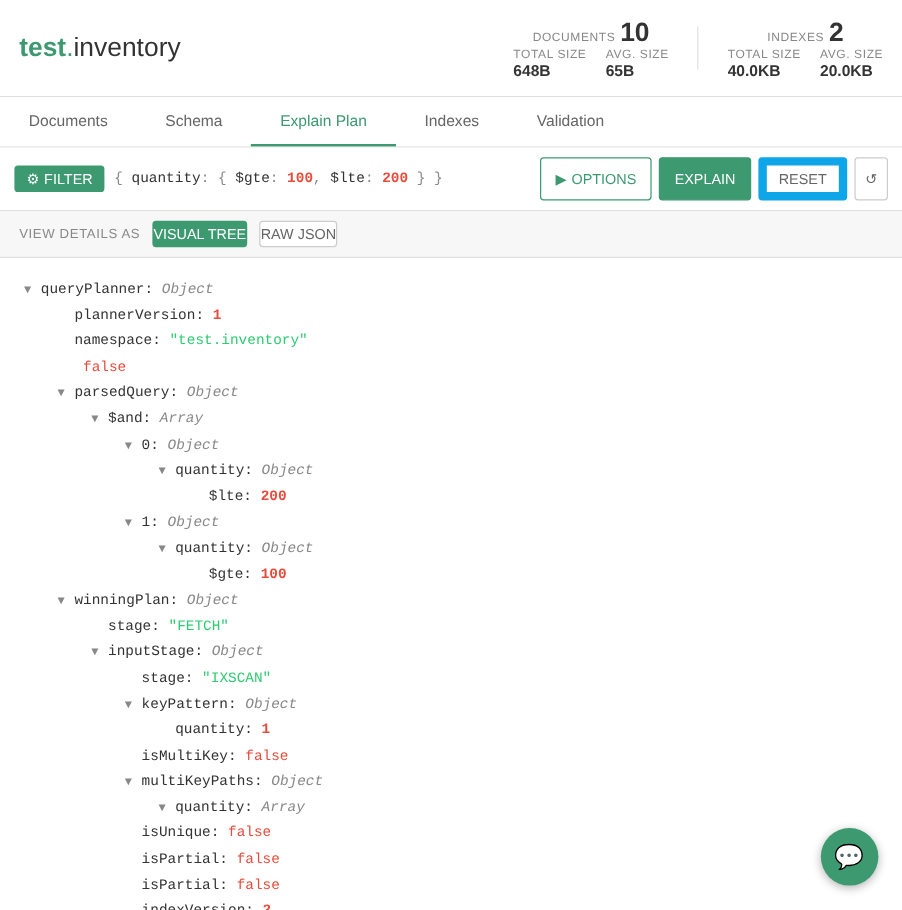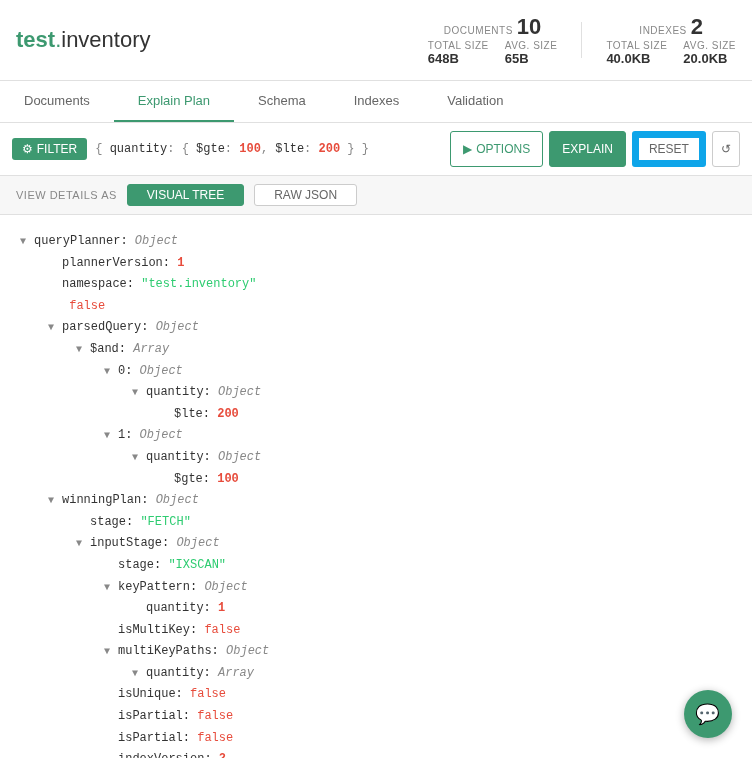--- a/index.html
+++ b/index.html
@@ -178,21 +178,21 @@
       gap: 10px;
       border-bottom: 1px solid #e0e0e0;
     }
     .view-label {
       font-size: 11px;
       color: #888;
       text-transform: uppercase;
       letter-spacing: 0.5px;
     }
     .view-btn {
-      padding: 3px 19px;
+      padding: 3px 0;
       border-radius: 3px;
       font-size: 12px;
       cursor: pointer;
       border: 1px solid #ccc;
       background: #fff;
       color: #666;
     }
     .view-btn.active {
       background: #3d9970;
       color: #fff;
@@ -286,22 +286,22 @@
           <div class="stat-label">AVG. SIZE</div>
           <div class="stat-value">20.0KB</div>
         </div>
       </div>
     </div>
   </div>
 </div>
 
 <div class="nav-tabs">
   <div class="nav-tab">Documents</div>
+  <div class="nav-tab">Schema</div>
   <div class="nav-tab active">Explain Plan</div>
-  <div class="nav-tab">Schema</div>
   <div class="nav-tab">Indexes</div>
   <div class="nav-tab">Validation</div>
 </div>
 
 <div class="filter-bar">
   <button class="filter-btn">
     <span>⚙</span>
     <span>FILTER</span>
   </button>
   <div class="filter-expression">

